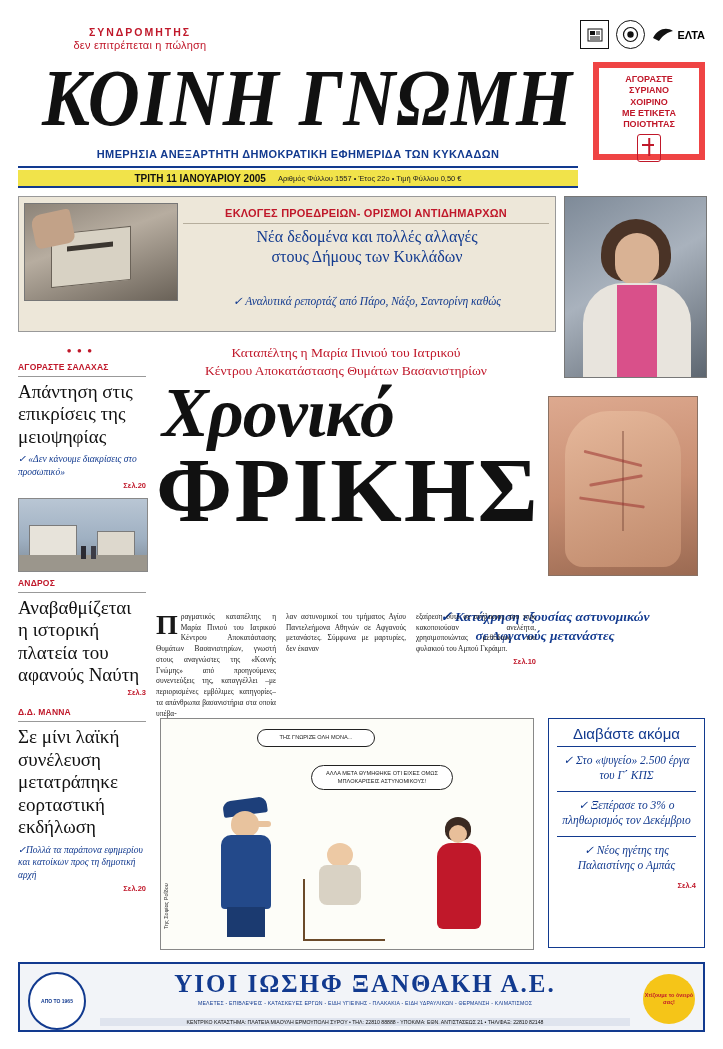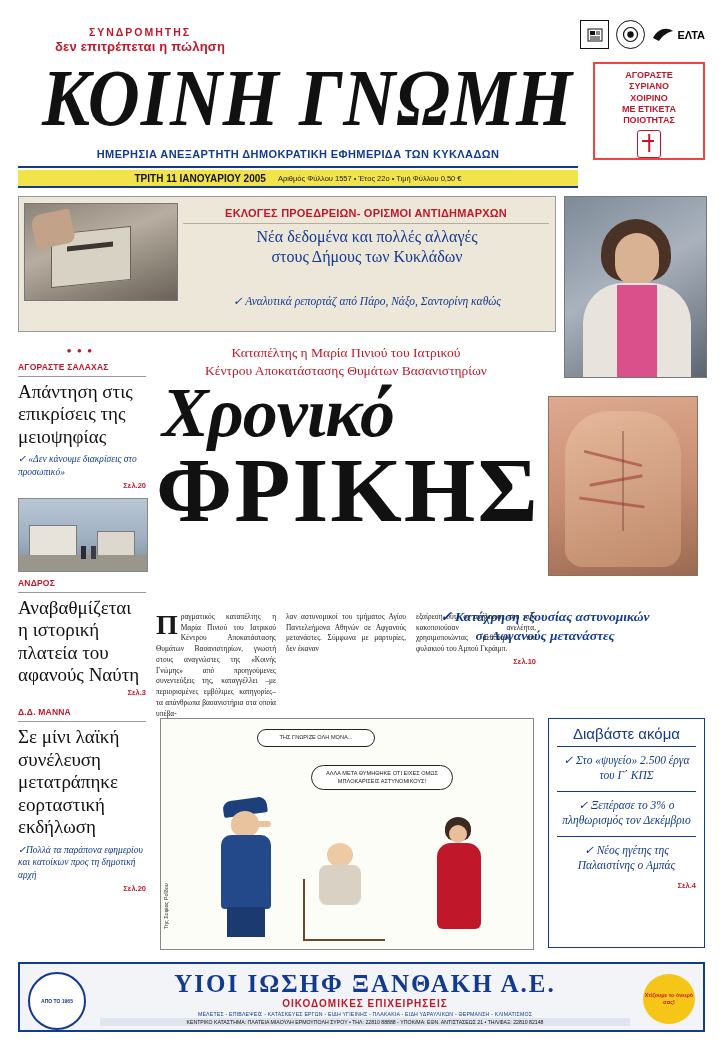--- a/index.html
+++ b/index.html
@@ -34,22 +34,22 @@
   }
   .sub-label .l1 {
     font-family: "Liberation Sans", sans-serif;
     font-size: 10.5px;
     font-weight: bold;
     letter-spacing: 2px;
     color: #c0182a;
   }
   .sub-label .l2 {
     font-family: "Liberation Sans", sans-serif;
-    font-size: 13px;
-    font-weight: bold;
+    font-size: 11px;
+    font-weight: normal;
     color: #c0182a;
     letter-spacing: 0.2px;
     margin-top: 1px;
   }
   .logo {
     position: absolute;
     left: 42px;
     top: 58px;
     font-family: "Liberation Serif", serif;
     font-weight: bold;
@@ -148,21 +148,21 @@
     font-size: 11px;
     font-weight: bold;
   }
 
   .promo-box {
     position: absolute;
     right: 18px;
     top: 62px;
     width: 112px;
     height: 98px;
-    border: 2px solid #ef4444;
+    border: 6px solid #ef4444;
     background: #fff;
     text-align: center;
     padding-top: 6px;
     box-sizing: border-box;
   }
   .promo-box div {
     font-family: "Liberation Sans", sans-serif;
     font-size: 9px;
     font-weight: bold;
     color: #c0182a;
@@ -960,20 +960,19 @@
     <div class="read-item">✓ Νέος ηγέτης της Παλαιστίνης ο Αμπάς</div>
     <div class="read-ref">Σελ.4</div>
   </div>
 
   <div class="ad">
     <div class="ad-seal">
       <span>ΑΠΟ ΤΟ 1965</span>
     </div>
     <div class="ad-main">
       <div class="ad-name">ΥΙΟΙ   ΙΩΣΗΦ   ΞΑΝΘΑΚΗ  Α.Ε.</div>
-      <div class="ad-sub">ΟΙΚΟΔΟΜΙΚΕΣ ΕΠΙΧΕΙΡΗΣΕΙΣ</div>
       <div class="ad-line">ΜΕΛΕΤΕΣ - ΕΠΙΒΛΕΨΕΙΣ - ΚΑΤΑΣΚΕΥΕΣ ΕΡΓΩΝ - ΕΙΔΗ ΥΓΙΕΙΝΗΣ - ΠΛΑΚΑΚΙΑ - ΕΙΔΗ ΥΔΡΑΥΛΙΚΩΝ - ΘΕΡΜΑΝΣΗ - ΚΛΙΜΑΤΙΣΜΟΣ</div>
     </div>
     <div class="ad-contact">ΚΕΝΤΡΙΚΟ ΚΑΤΑΣΤΗΜΑ: ΠΛΑΤΕΙΑ ΜΙΑΟΥΛΗ ΕΡΜΟΥΠΟΛΗ ΣΥΡΟΥ • ΤΗΛ: 22810 88888 - ΥΠΟΚ/ΜΑ: ΕΘΝ. ΑΝΤΙΣΤΑΣΕΩΣ 21 • ΤΗΛ/ΦΑΞ: 22810 82148</div>
     <div class="ad-badge">Χτίζουμε το όνειρό σας!</div>
   </div>
 
 </div>
 
 </body></html>

